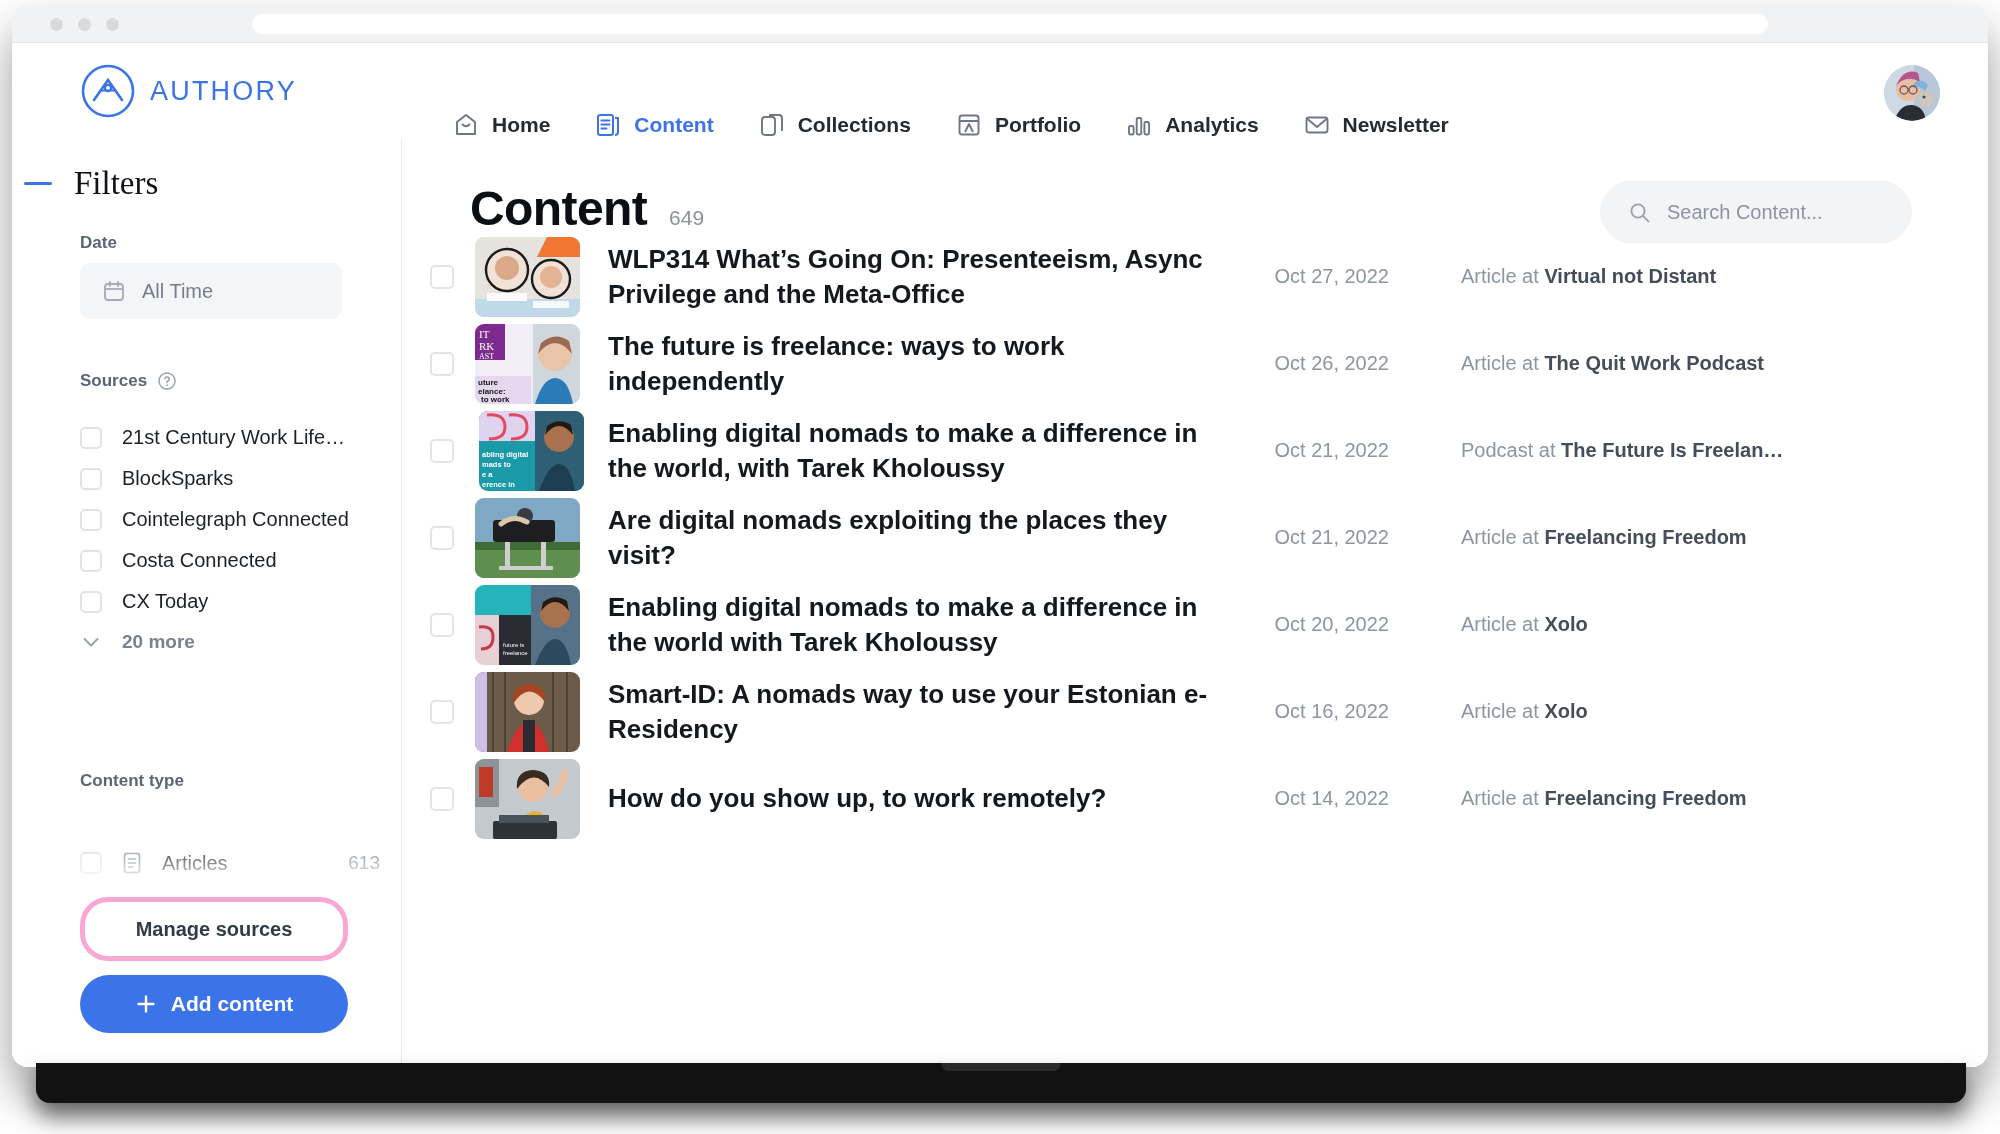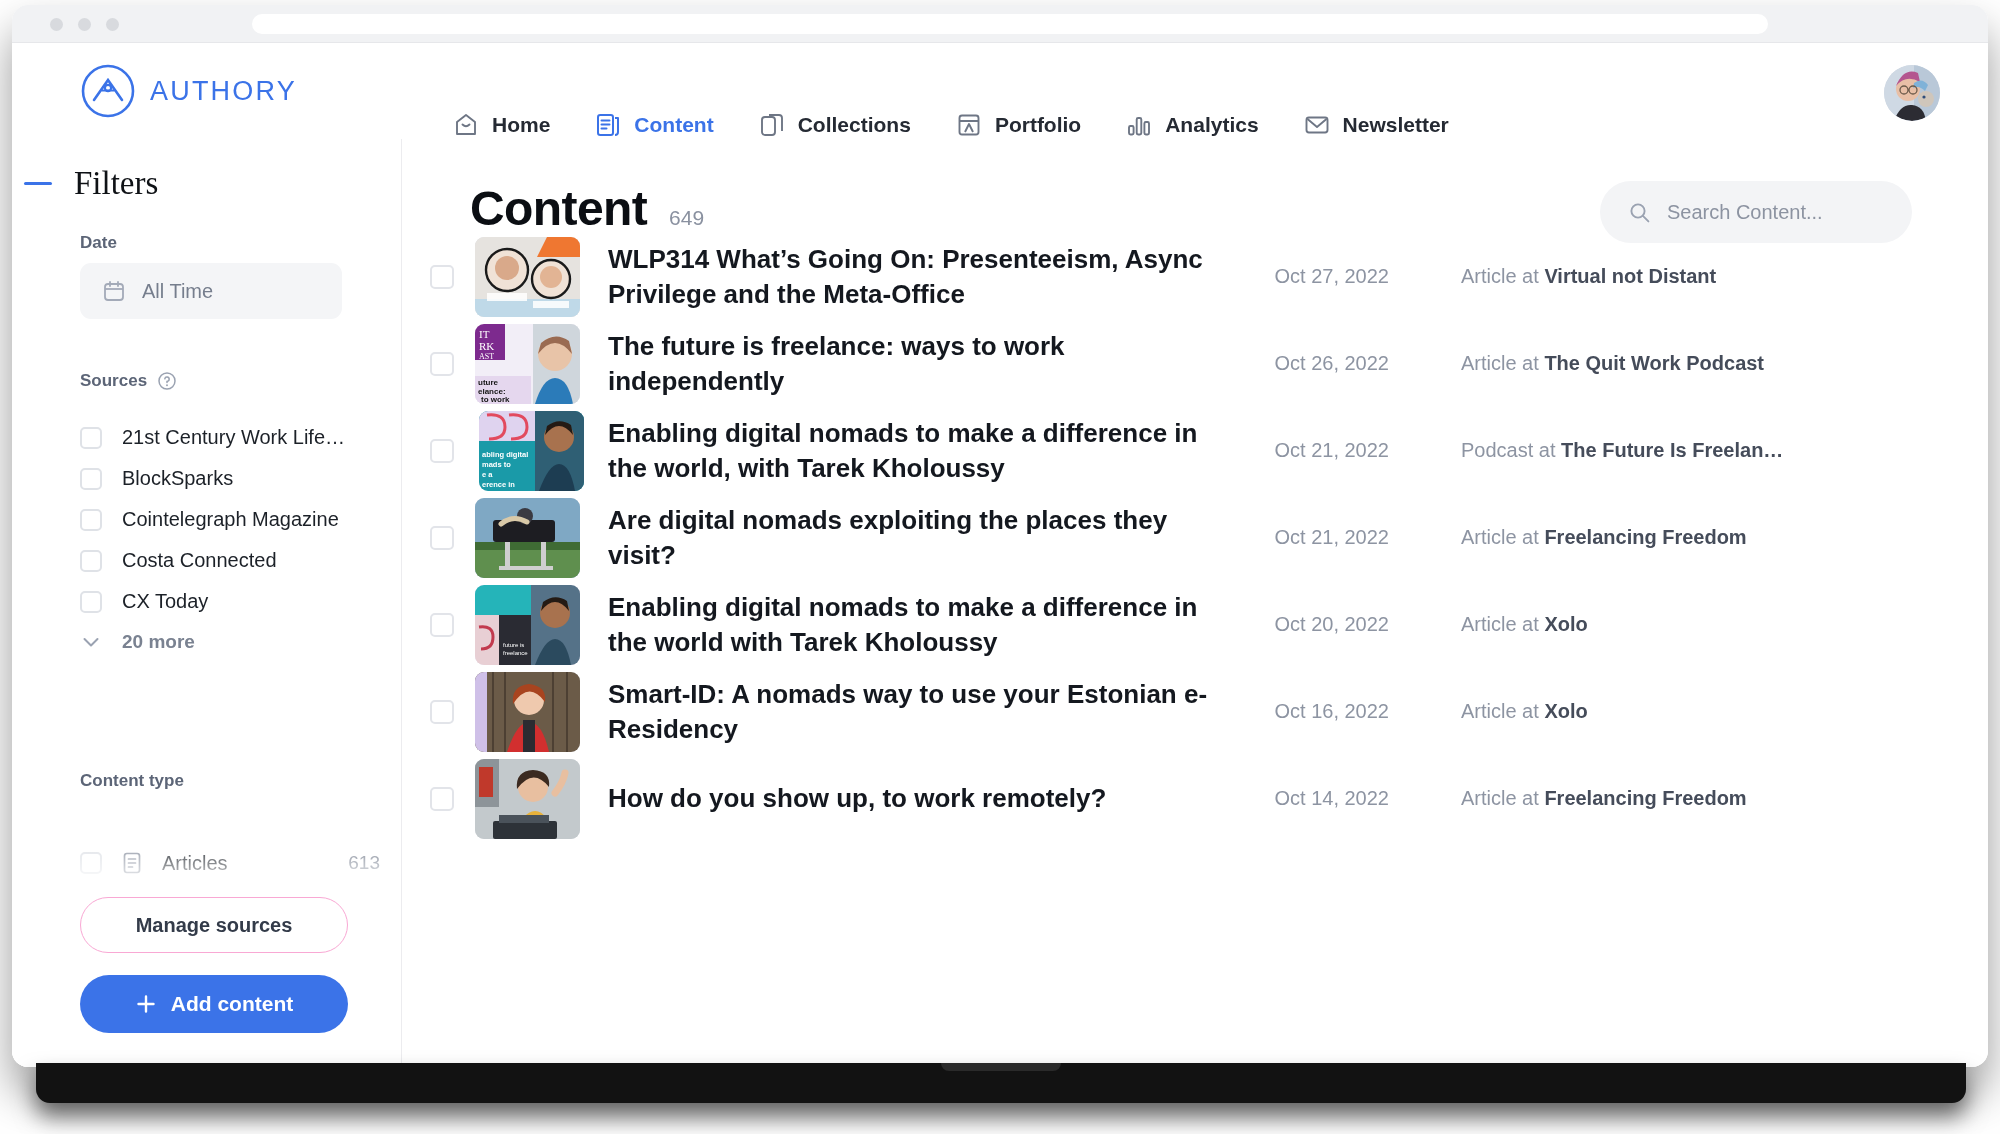--- a/index.html
+++ b/index.html
@@ -246,22 +246,22 @@
 
   #sidebar-actions {
     position: absolute;
     left: 0; top: 765px;
     width: 389px; height: 163px;
     background: #ffffff;
   }
   #btn-manage {
     position: absolute;
     left: 68px; top: -7px;
-    width: 268px; height: 56px;
-    border: 1px solid #f9a8d4;
+    width: 268px; height: 64px;
+    border: 5px solid #f9a8d4;
     border-radius: 28px;
     background: #ffffff;
     display: flex;
     align-items: center;
     justify-content: center;
     font-size: 20px;
     font-weight: 700;
     color: #333b49;
     cursor: pointer;
   }
@@ -536,21 +536,21 @@
           <div class="srcrow">
             <span class="cbox"></span>
             <span class="stext">21st Century Work Life…</span>
           </div>
           <div class="srcrow">
             <span class="cbox"></span>
             <span class="stext">BlockSparks</span>
           </div>
           <div class="srcrow">
             <span class="cbox"></span>
-            <span class="stext">Cointelegraph Magazine</span>
+            <span class="stext">Cointelegraph Connected</span>
           </div>
           <div class="srcrow">
             <span class="cbox"></span>
             <span class="stext">Costa Connected</span>
           </div>
           <div class="srcrow">
             <span class="cbox"></span>
             <span class="stext">CX Today</span>
           </div>
         </div>

